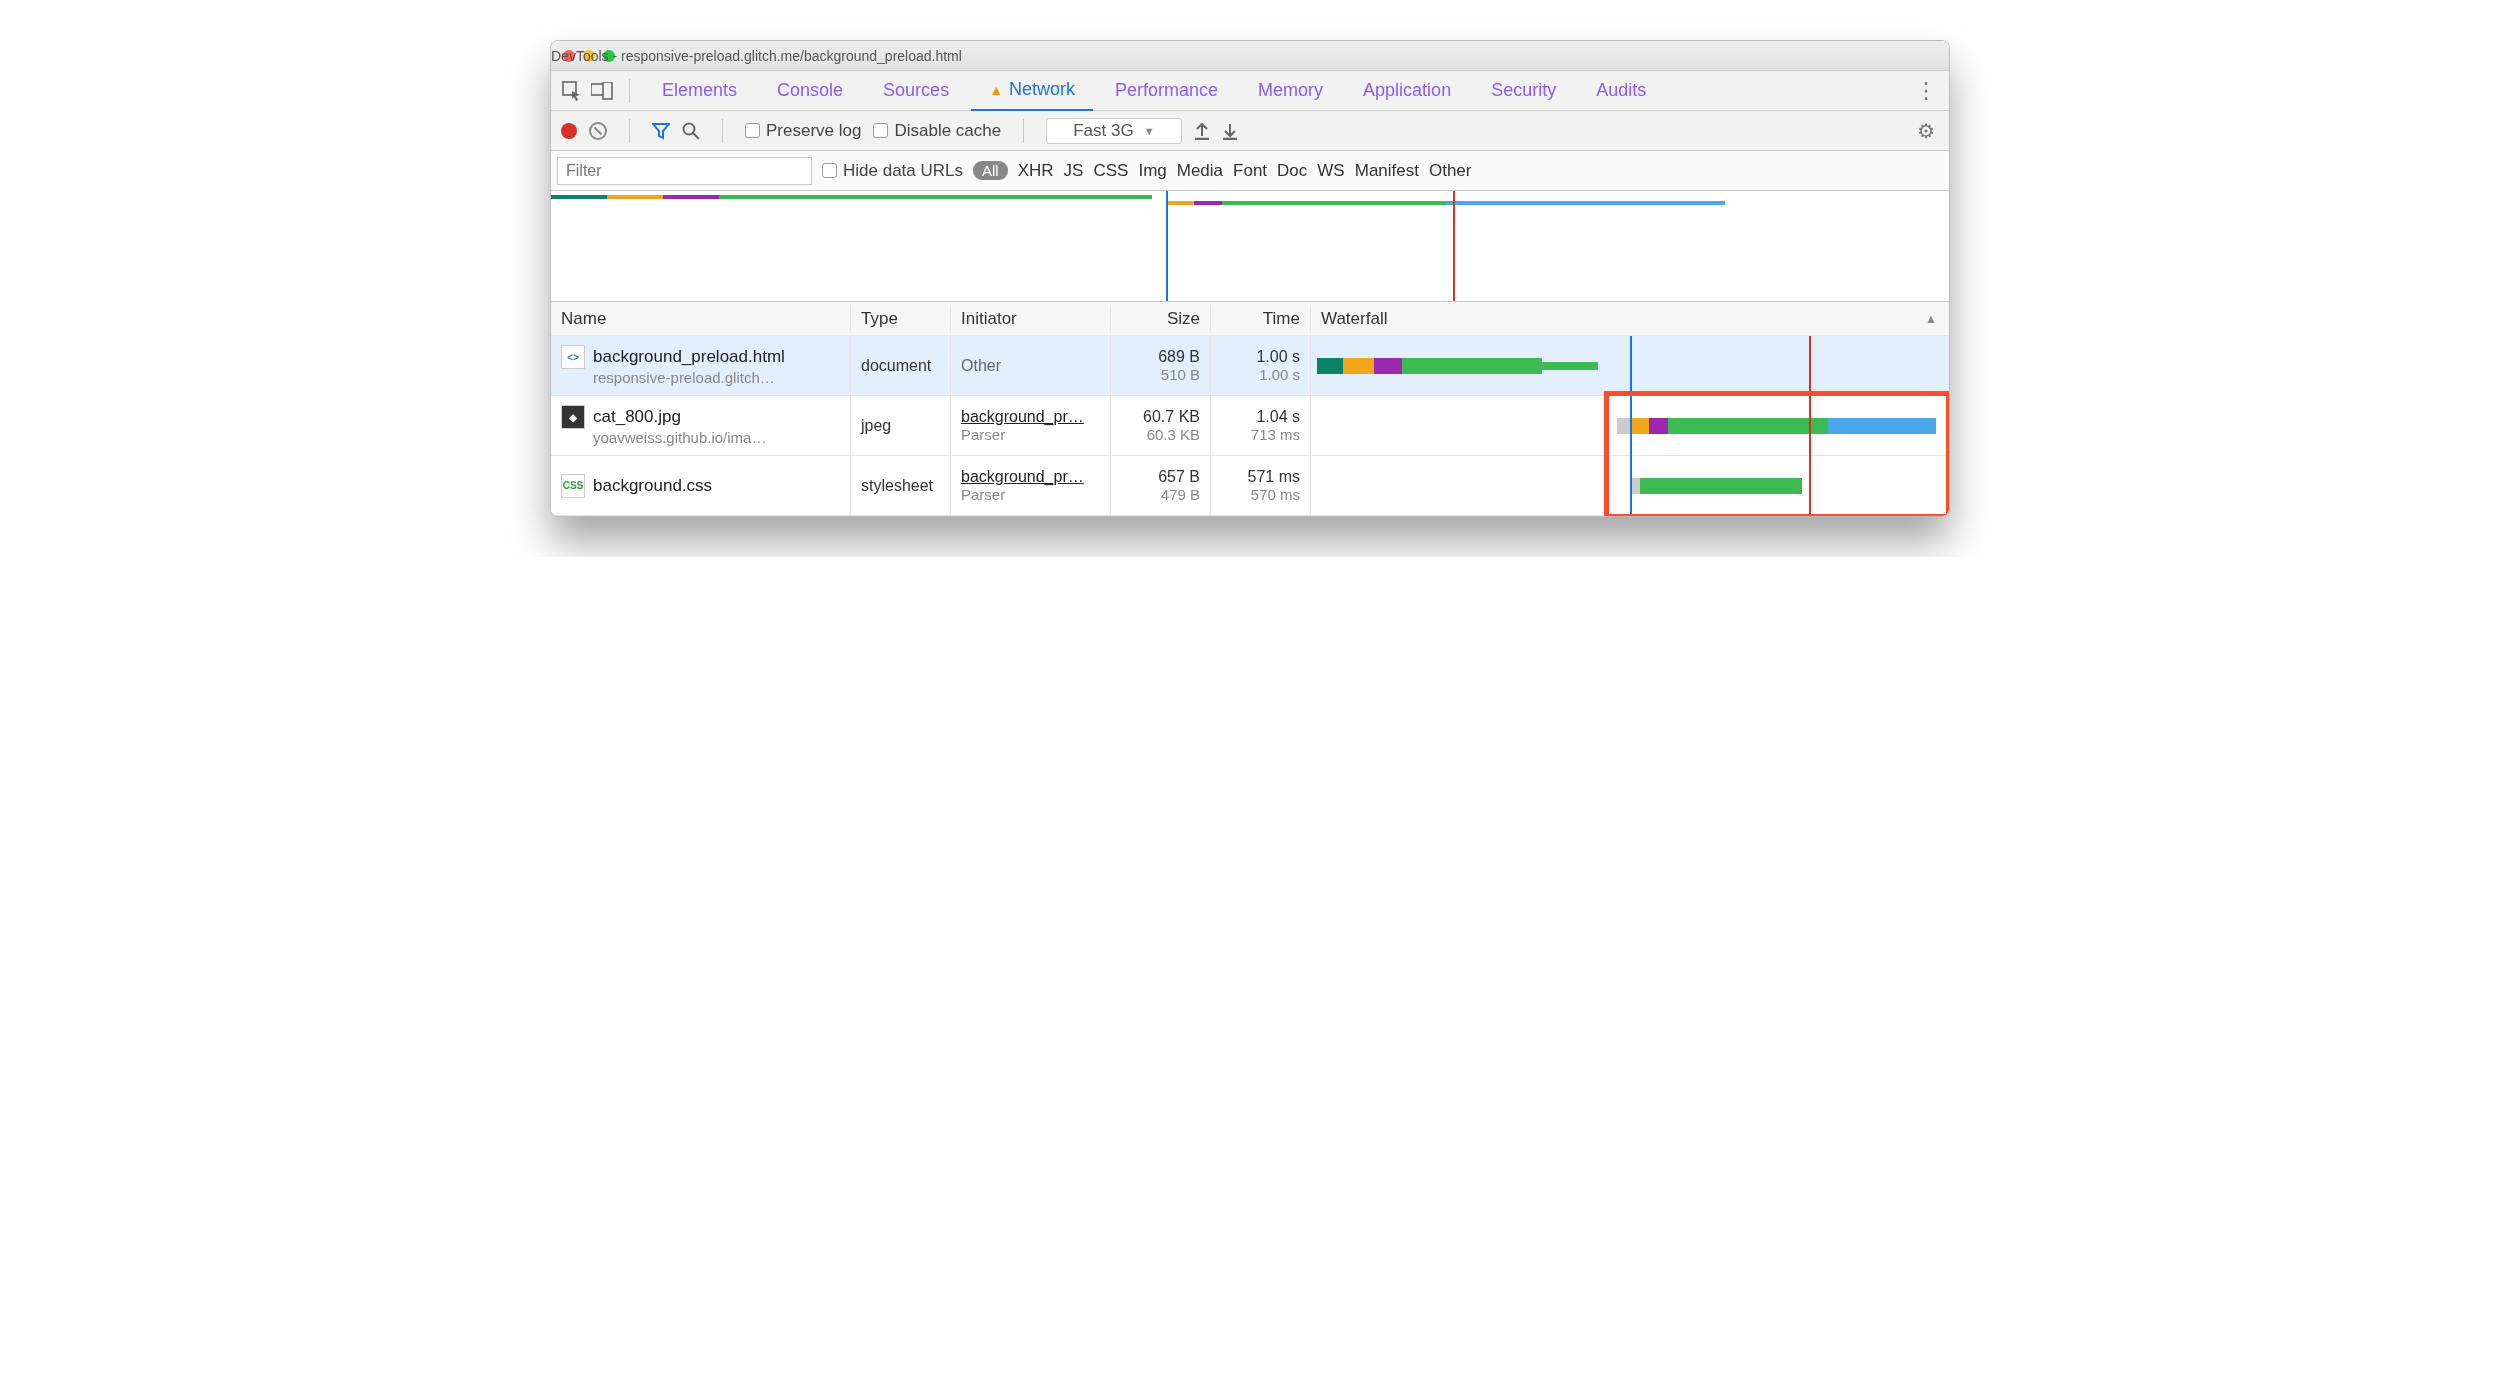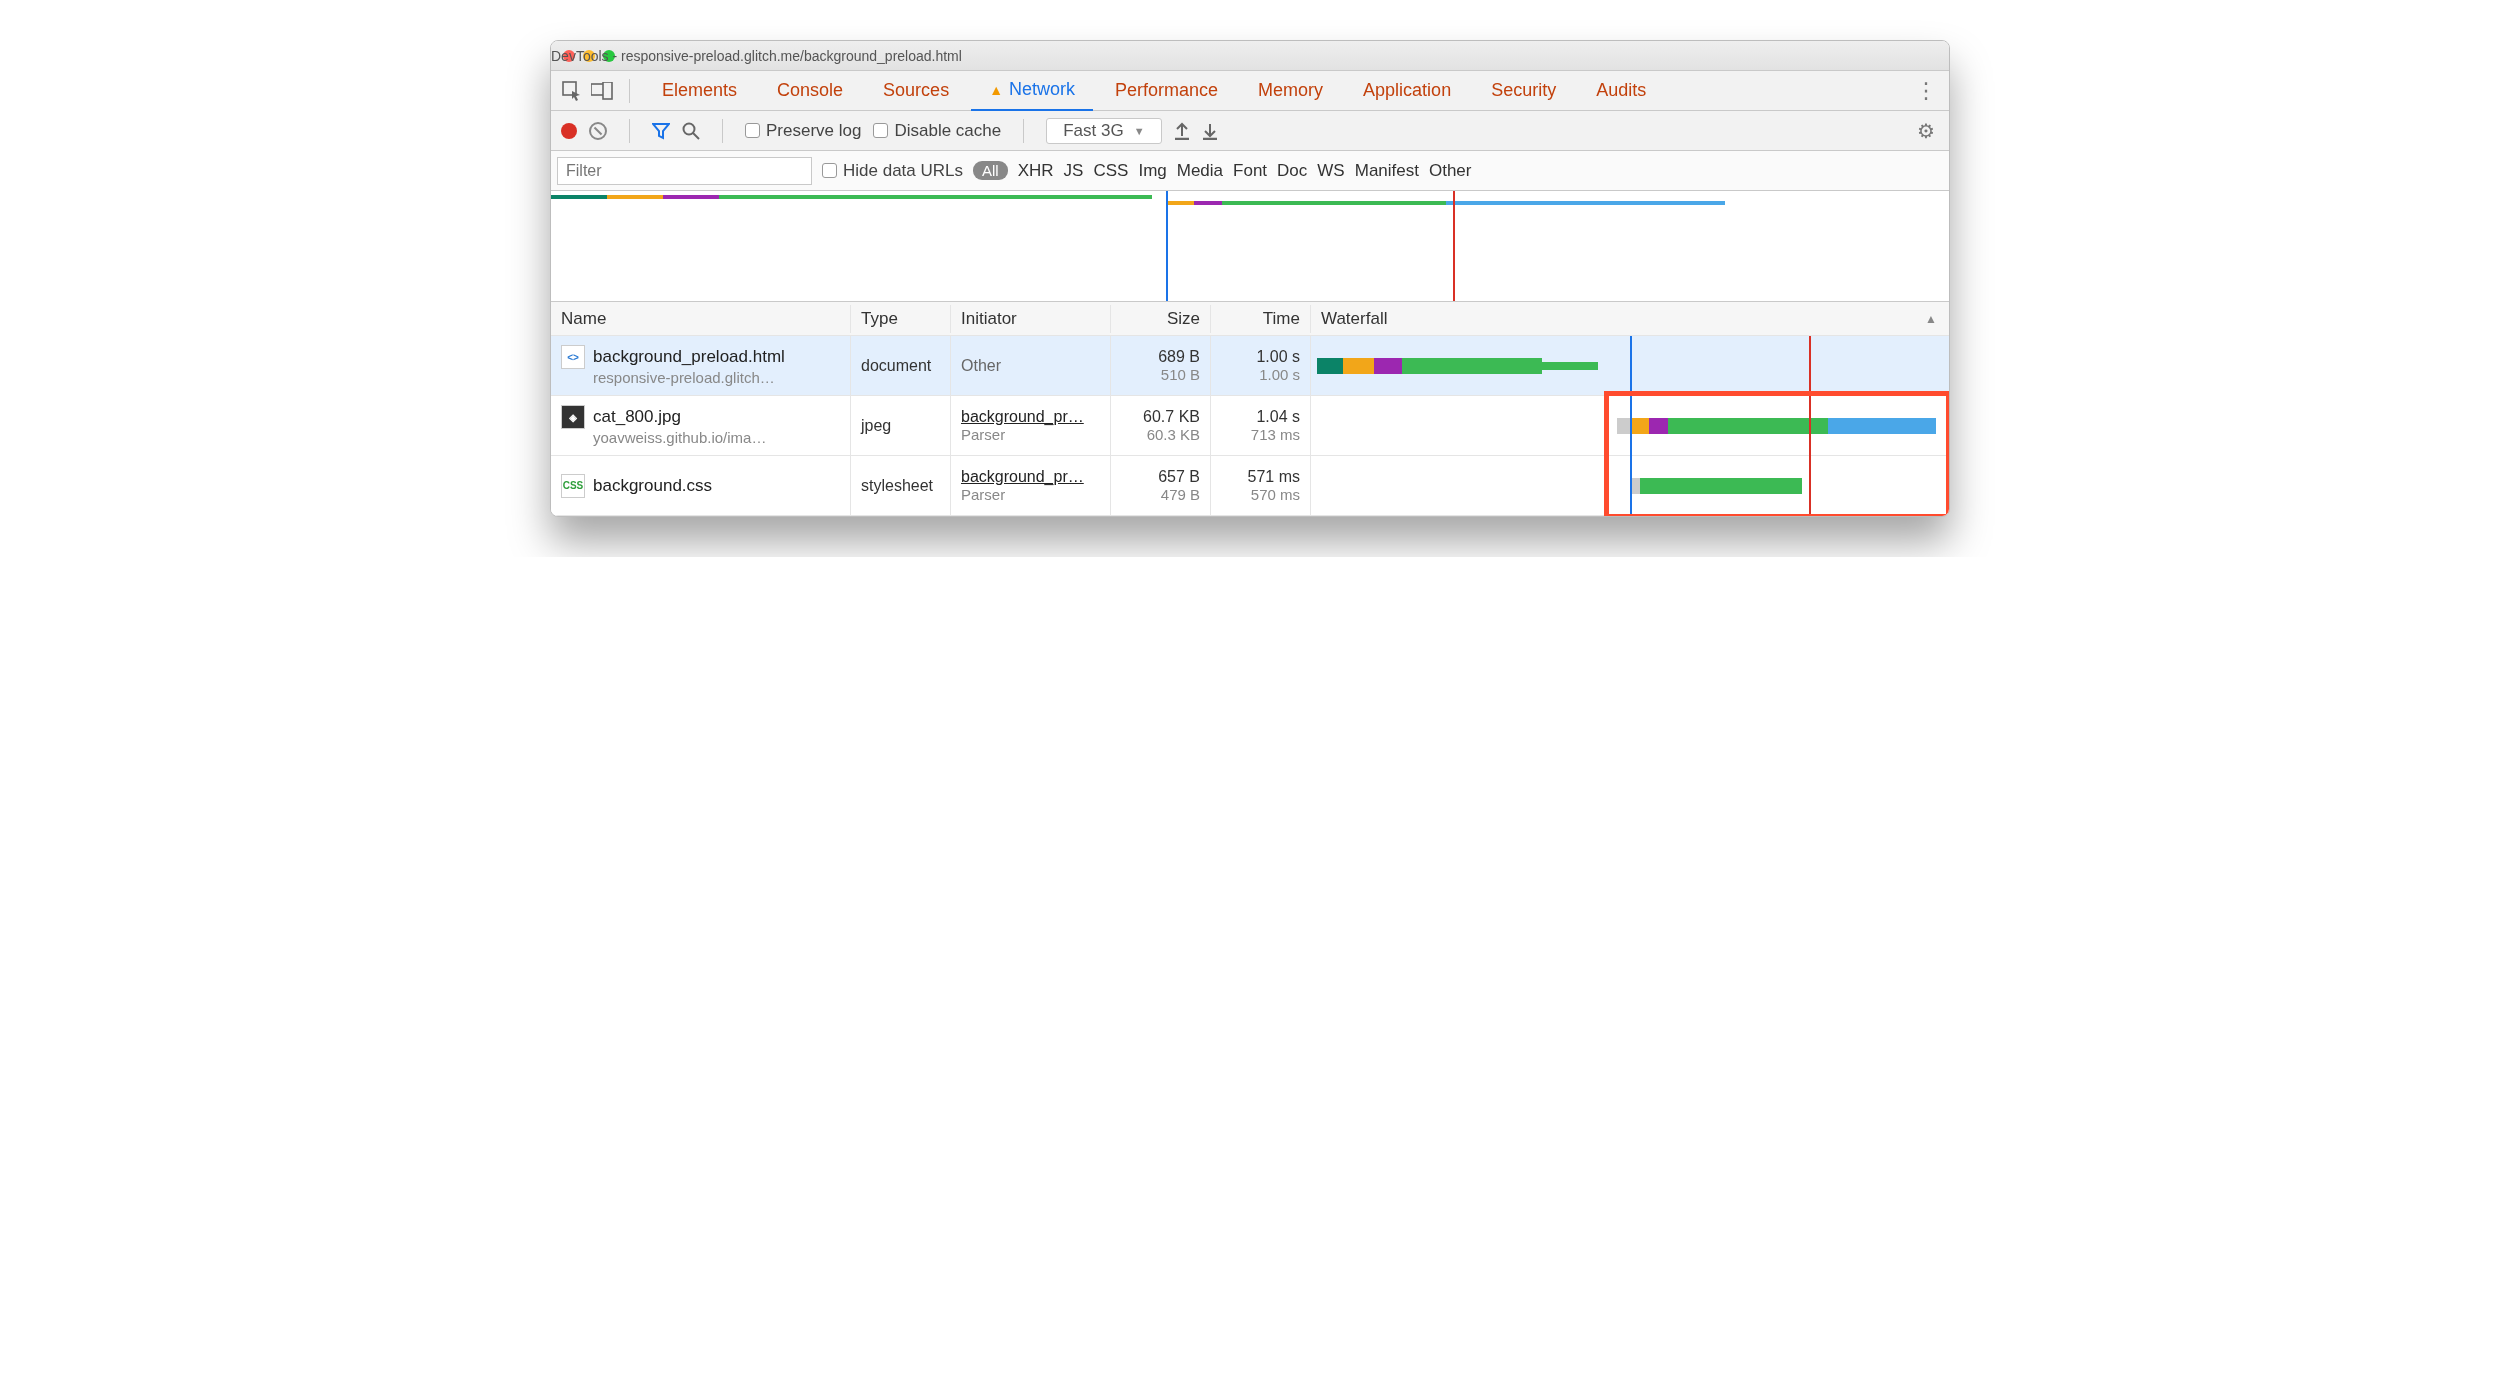--- a/index.html
+++ b/index.html
@@ -40,40 +40,40 @@
     border-bottom:1px solid #c9c9c9; background:#f2f2f2;
     padding: 0 8px; gap:4px; position:relative;
   }
   .inspect-btn, .device-btn {
     width:26px; height:26px; display:flex; align-items:center; justify-content:center;
     color:#666;
   }
   .vsep { width:1px; height:24px; background:#c9c9c9; margin:0 10px; }
   .tab {
     padding: 0 18px; height:40px; display:flex; align-items:center;
-    color:#c2410c; font-size:18px; cursor:pointer; gap:6px;
+    color:#8b5cf6; font-size:18px; cursor:pointer; gap:6px;
   }
   .tab.active { color:#1a73e8; border-bottom:2px solid #1a73e8; }
   .warn-tri { color:#f29900; font-size:14px; }
   .overflow { position:absolute; right:10px; color:#777; font-size:22px; letter-spacing:2px; }
   
   .toolbar {
     display:flex; align-items:center; height:40px;
     border-bottom:1px solid #c9c9c9; background:#f2f2f2;
     padding:0 10px; gap:12px; position:relative;
   }
   .rec { width:16px; height:16px; border-radius:50%; background:#d93025; }
   .clear-icon { width:18px; height:18px; border:2px solid #888; border-radius:50%; position:relative; }
   .clear-icon::after { content:""; position:absolute; left:2px; right:2px; top:6px; height:2px; background:#888; transform:rotate(45deg); }
   .filter-icon { color:#1a73e8; }
   .cb { width:15px; height:15px; border:1px solid #999; border-radius:3px; background:#fff; display:inline-block; margin-right:6px; vertical-align:-2px;}
   .lbl { font-size:17px; color:#444; display:flex; align-items:center; }
   .throttle {
     display:flex; align-items:center; gap:10px; border:1px solid #c9c9c9;
-    border-radius:3px; padding:2px 16px; background:#fff; color:#555; font-size:17px;
+    border-radius:3px; padding:2px 26px; background:#fff; color:#555; font-size:17px;
   }
   .tri-down { font-size:11px; color:#888; }
   .updown { color:#777; font-size:18px; }
   .gear { position:absolute; right:14px; color:#777; font-size:20px; }
   
   .filter-row {
     display:flex; align-items:center; height:40px;
     border-bottom:1px solid #c9c9c9; background:#fafafa;
     padding-left:6px; gap:10px;
   }

